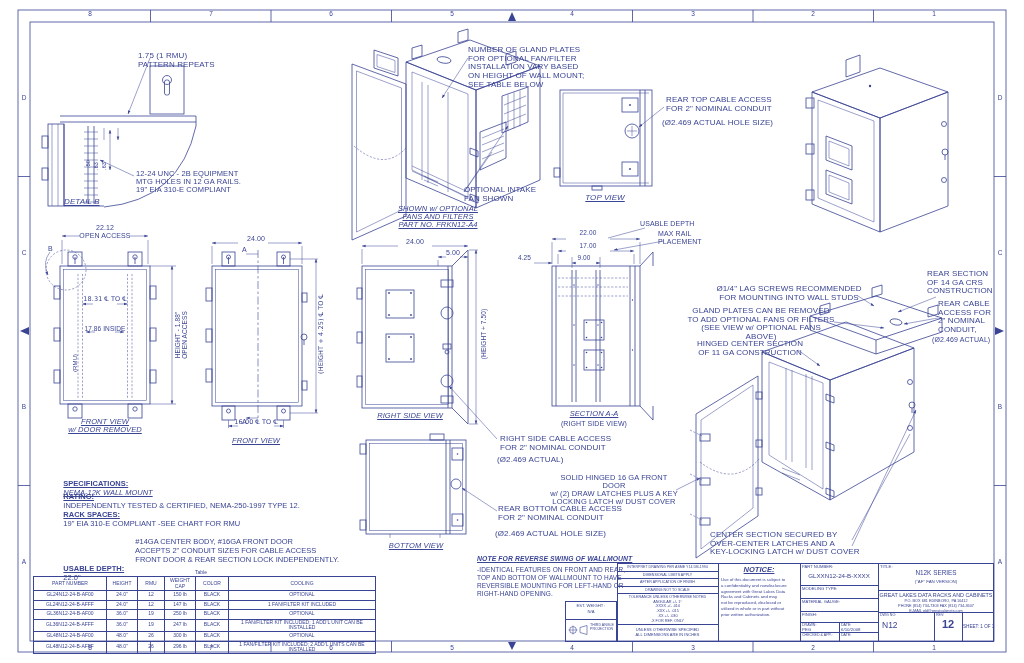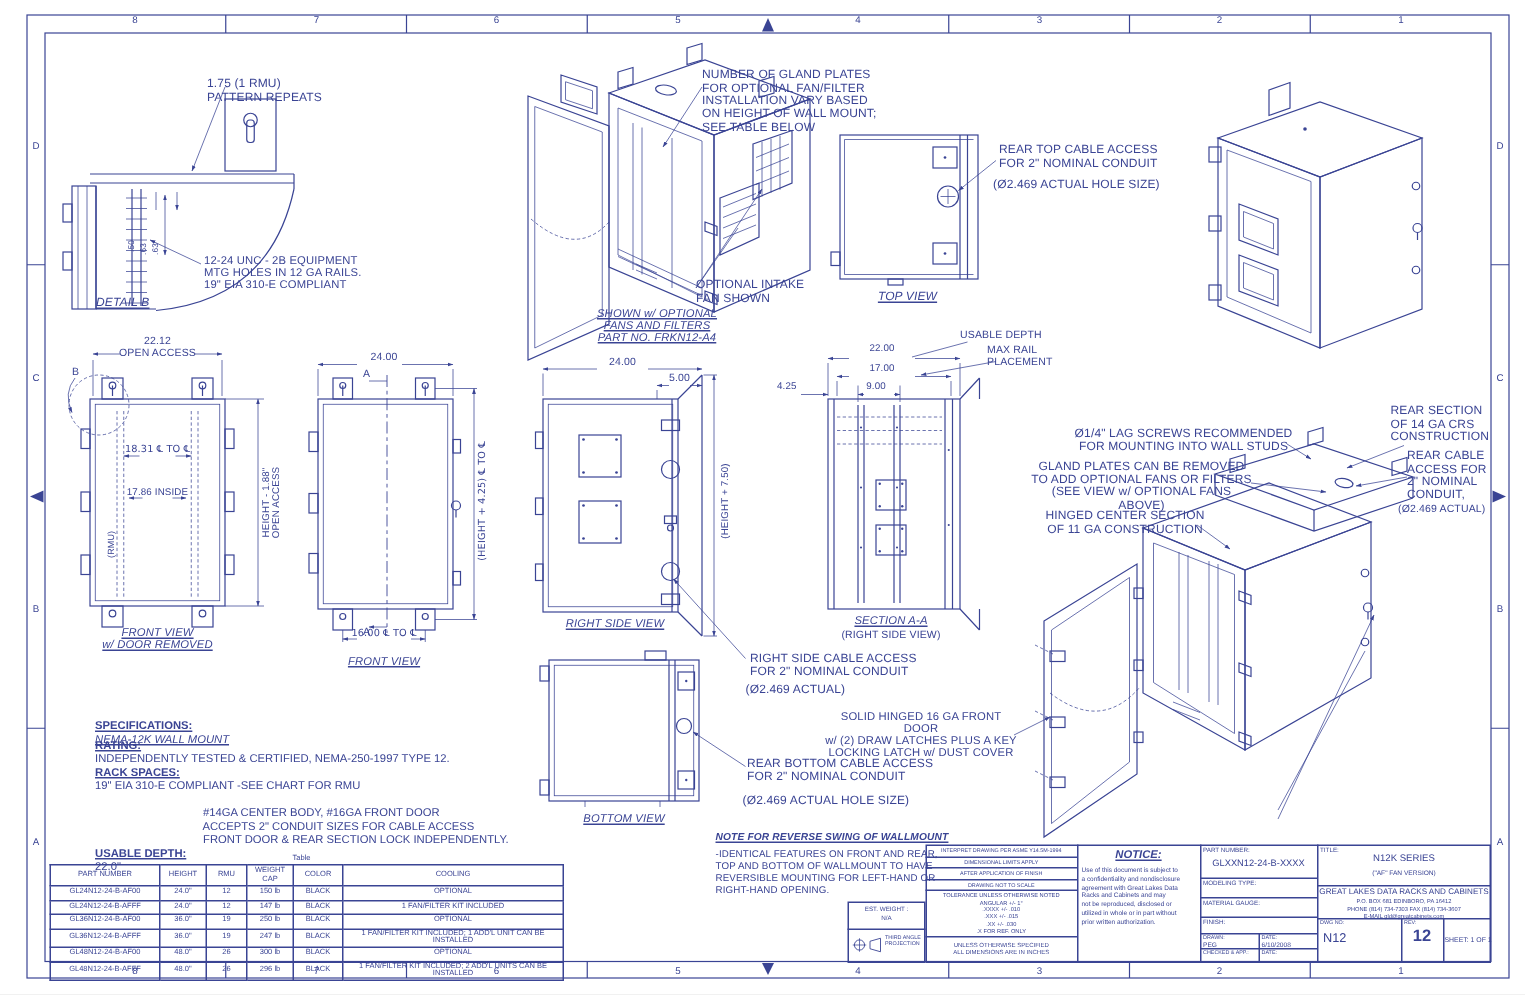--- a/index.html
+++ b/index.html
@@ -428,20 +428,23 @@
 OF 14 GA CRS
 CONSTRUCTION</div>
   <div class="t" style="left:938px;top:300px" data_bind="">REAR CABLE
 ACCESS FOR
 2" NOMINAL
 CONDUIT,</div>
   <div class="t" style="left:932px;top:336px;font-size:7px">(Ø2.469 ACTUAL)</div>
   <div class="t c" style="left:550px;top:474px;width:128px;font-size:7.5px">SOLID HINGED 16 GA FRONT DOOR
 w/ (2) DRAW LATCHES PLUS A KEY
 LOCKING LATCH w/ DUST COVER</div>
+  <div class="t" style="left:710px;top:531px">CENTER SECTION SECURED BY
+OVER-CENTER LATCHES AND A
+KEY-LOCKING LATCH w/ DUST COVER</div>
 
   <div class="speczone" style="top:470px">
     <span class="speclbl">SPECIFICATIONS:</span>
     <span class="u">NEMA-12K WALL MOUNT</span>
   </div>
   <div class="speczone" style="top:483px">
     <span class="speclbl">RATING:</span>
     <span>INDEPENDENTLY TESTED &amp; CERTIFIED, NEMA-250-1997 TYPE 12.</span>
   </div>
   <div class="speczone" style="top:501px">

